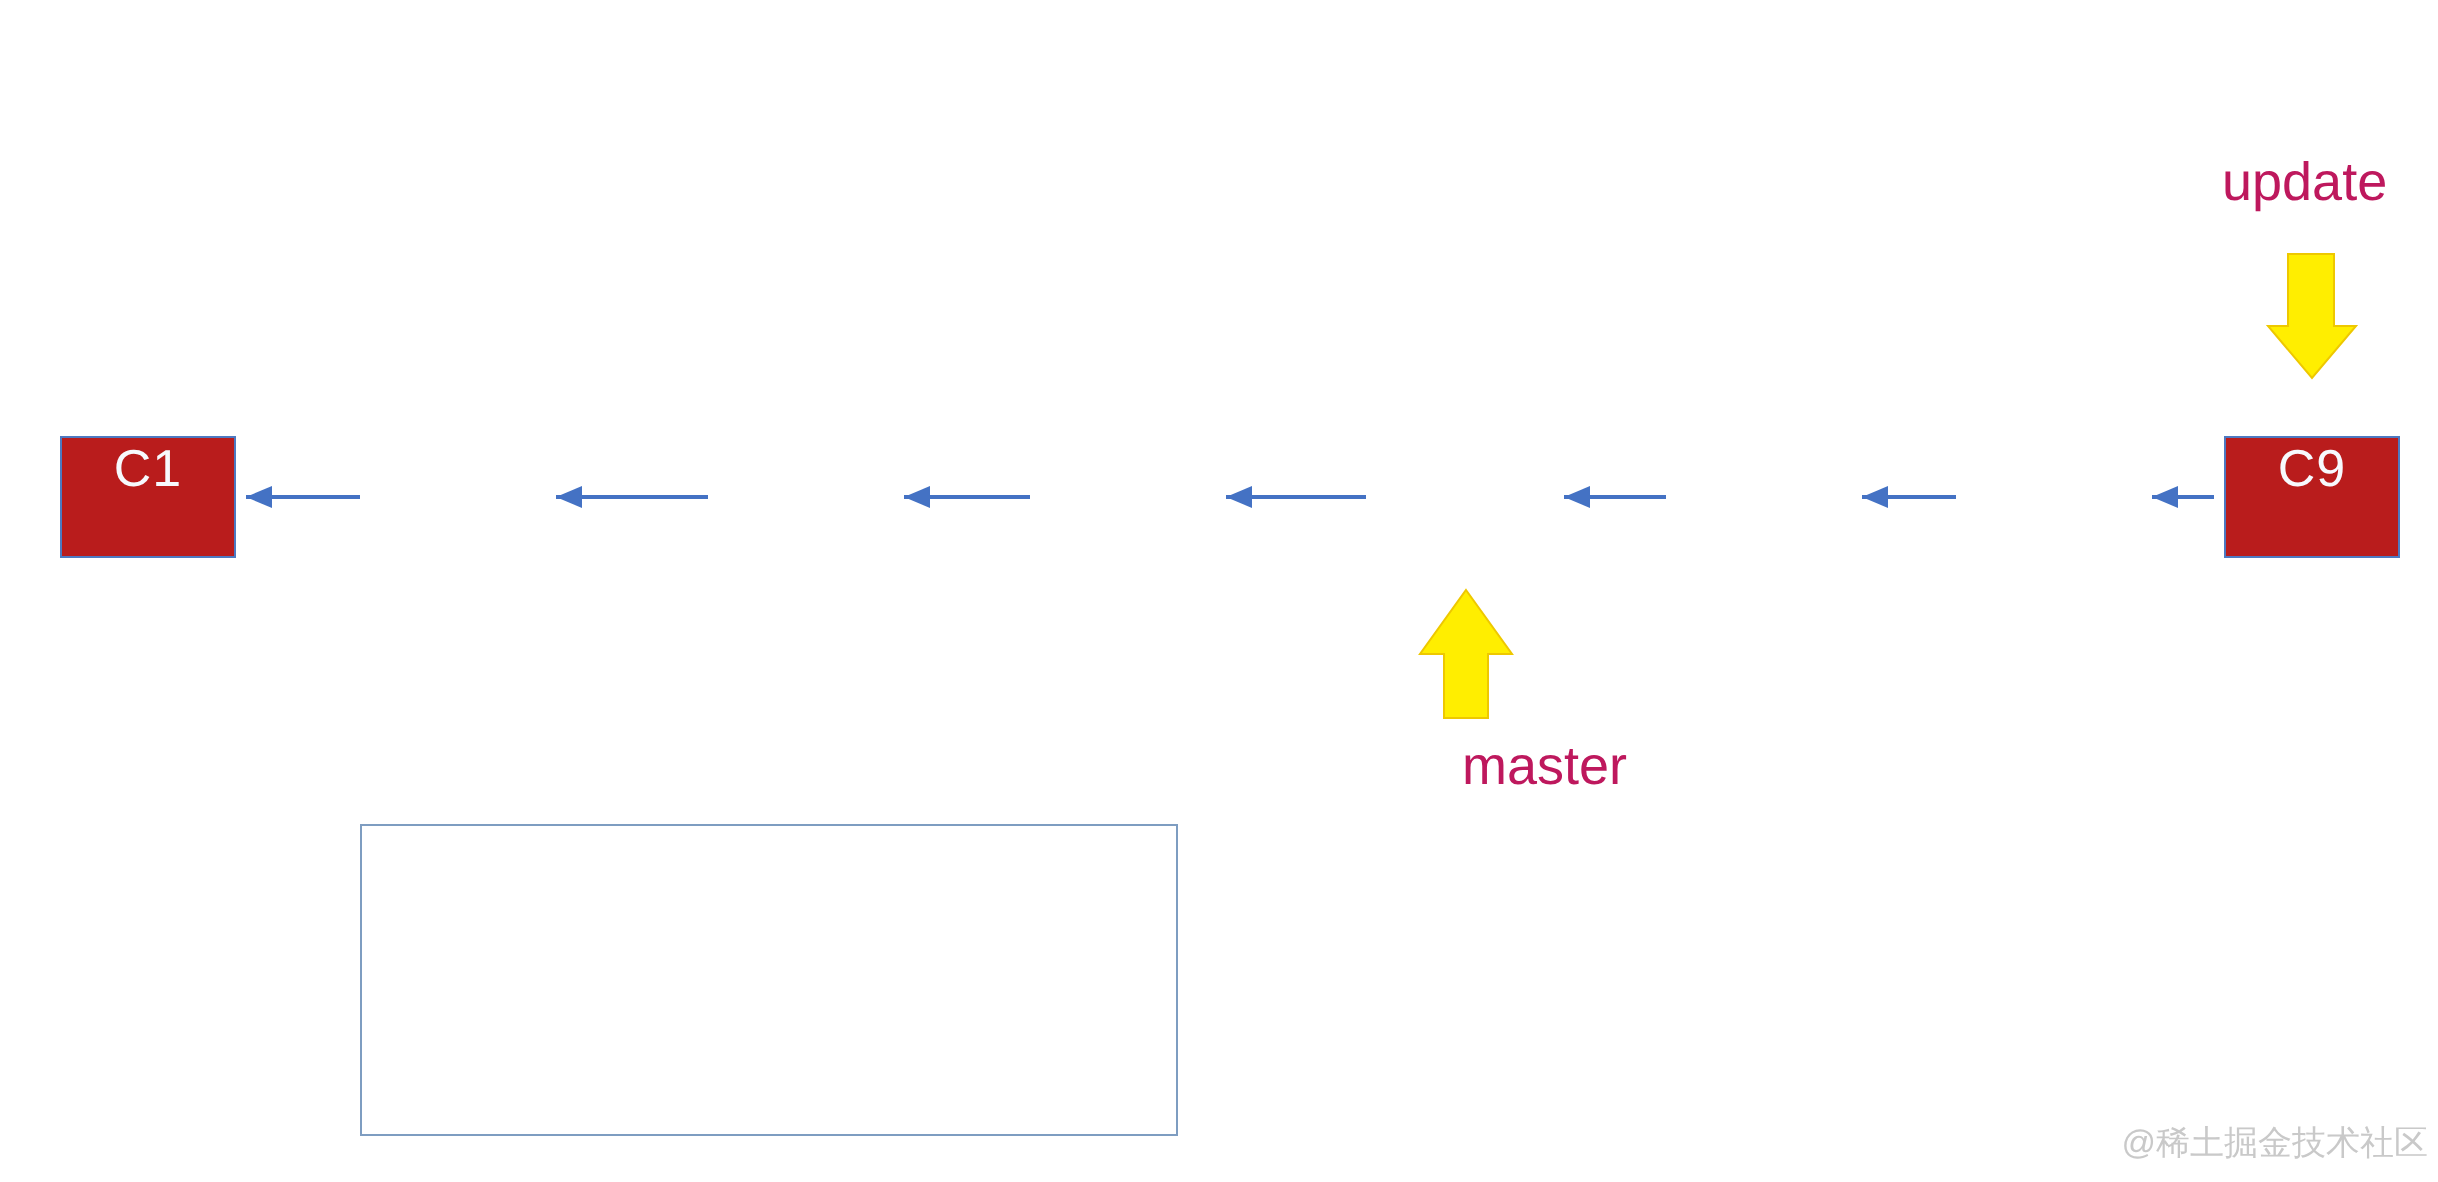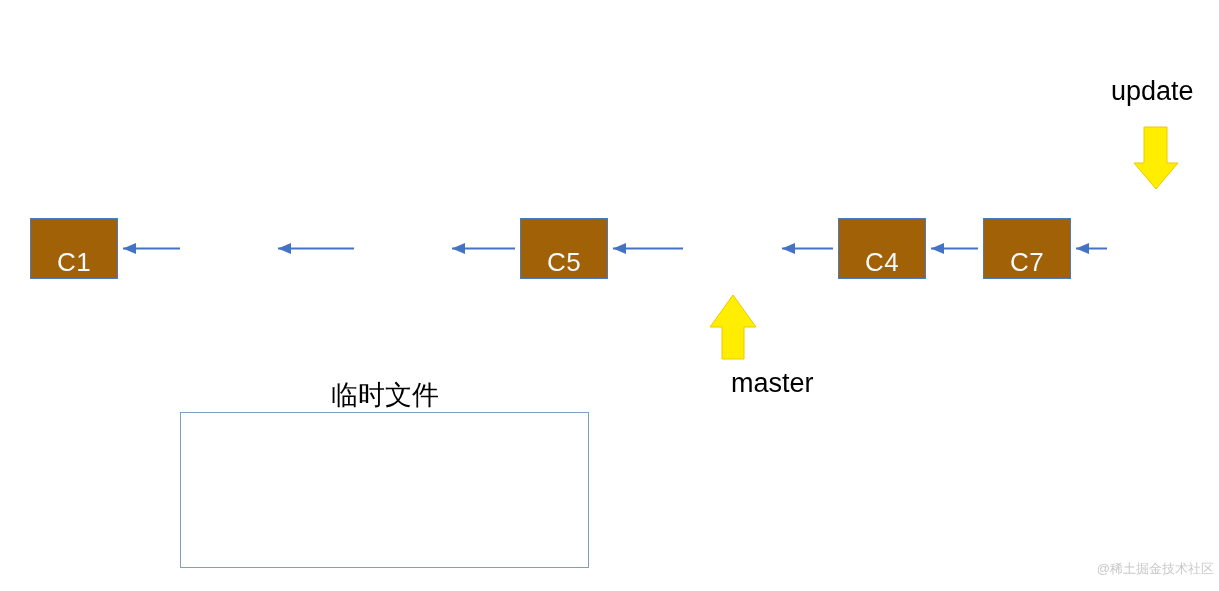--- a/index.html
+++ b/index.html
@@ -15,51 +15,51 @@
     position: absolute;
     left: 0; top: 0;
     width: 1219px; height: 591px;
   }
   .node {
     position: absolute;
     top: 218px;
     width: 88px;
     height: 61px;
     box-sizing: border-box;
-    background: #a16207;
+    background: #b91c1c;
     border: 1.5px solid #4d79c1;
     display: flex;
-    align-items: flex-end;
+    align-items: flex-start;
     justify-content: center;
     color: #f7f9fd;
     font-size: 26px;
     letter-spacing: 0.5px;
   }
   .diagram-label {
     position: absolute;
-    color: #000000;
+    color: #be185d;
     font-size: 27px;
     white-space: nowrap;
   }
   .temp-rect {
     position: absolute;
     left: 180px;
     top: 412px;
     width: 409px;
     height: 156px;
     box-sizing: border-box;
     border: 1px solid #7e9dc1;
     background: #ffffff;
   }
   .watermark {
     position: absolute;
     right: 5px;
     top: 560px;
     color: #c9c9c9;
-    font-size: 13px;
+    font-size: 17px;
     white-space: nowrap;
   }
 </style>
 </head>
 <body>
 
 <div class="canvas">
 
   <svg class="layer" width="1219" height="591" viewBox="0 0 1219 591">
     <defs>
@@ -77,33 +77,26 @@
     <line x1="1107" y1="248.5" x2="1076" y2="248.5" stroke="#4472c4" stroke-width="2" marker-end="url(#ah)"></line>
 
     <polygon points="1144,127 1167,127 1167,163 1178,163 1156,189 1134,163 1144,163" fill="#ffee00" stroke="#eec800" stroke-width="1"></polygon>
 
     <polygon points="733,295 756,327 744,327 744,359 722,359 722,327 710,327" fill="#ffee00" stroke="#eec800" stroke-width="1"></polygon>
   </svg>
 
   <div class="node" style="left:30px">
       <span>C1</span>
     </div>
-  <div class="node" style="left:520px">
-      <span>C5</span>
-    </div>
-  <div class="node" style="left:838px">
-      <span>C4</span>
-    </div>
-  <div class="node" style="left:983px">
-      <span>C7</span>
+  <div class="node" style="left:1112px">
+      <span>C9</span>
     </div>
 
   <div class="diagram-label" style="left:1111px; top:76px;">update</div>
 
   <div class="diagram-label" style="left:731px; top:368px;">master</div>
 
-  <div class="diagram-label" style="left:331px; top:377px;">临时文件</div>
 
   <div class="temp-rect"></div>
 
   <div class="watermark">@稀土掘金技术社区</div>
 
 </div>
 
 </body></html>

